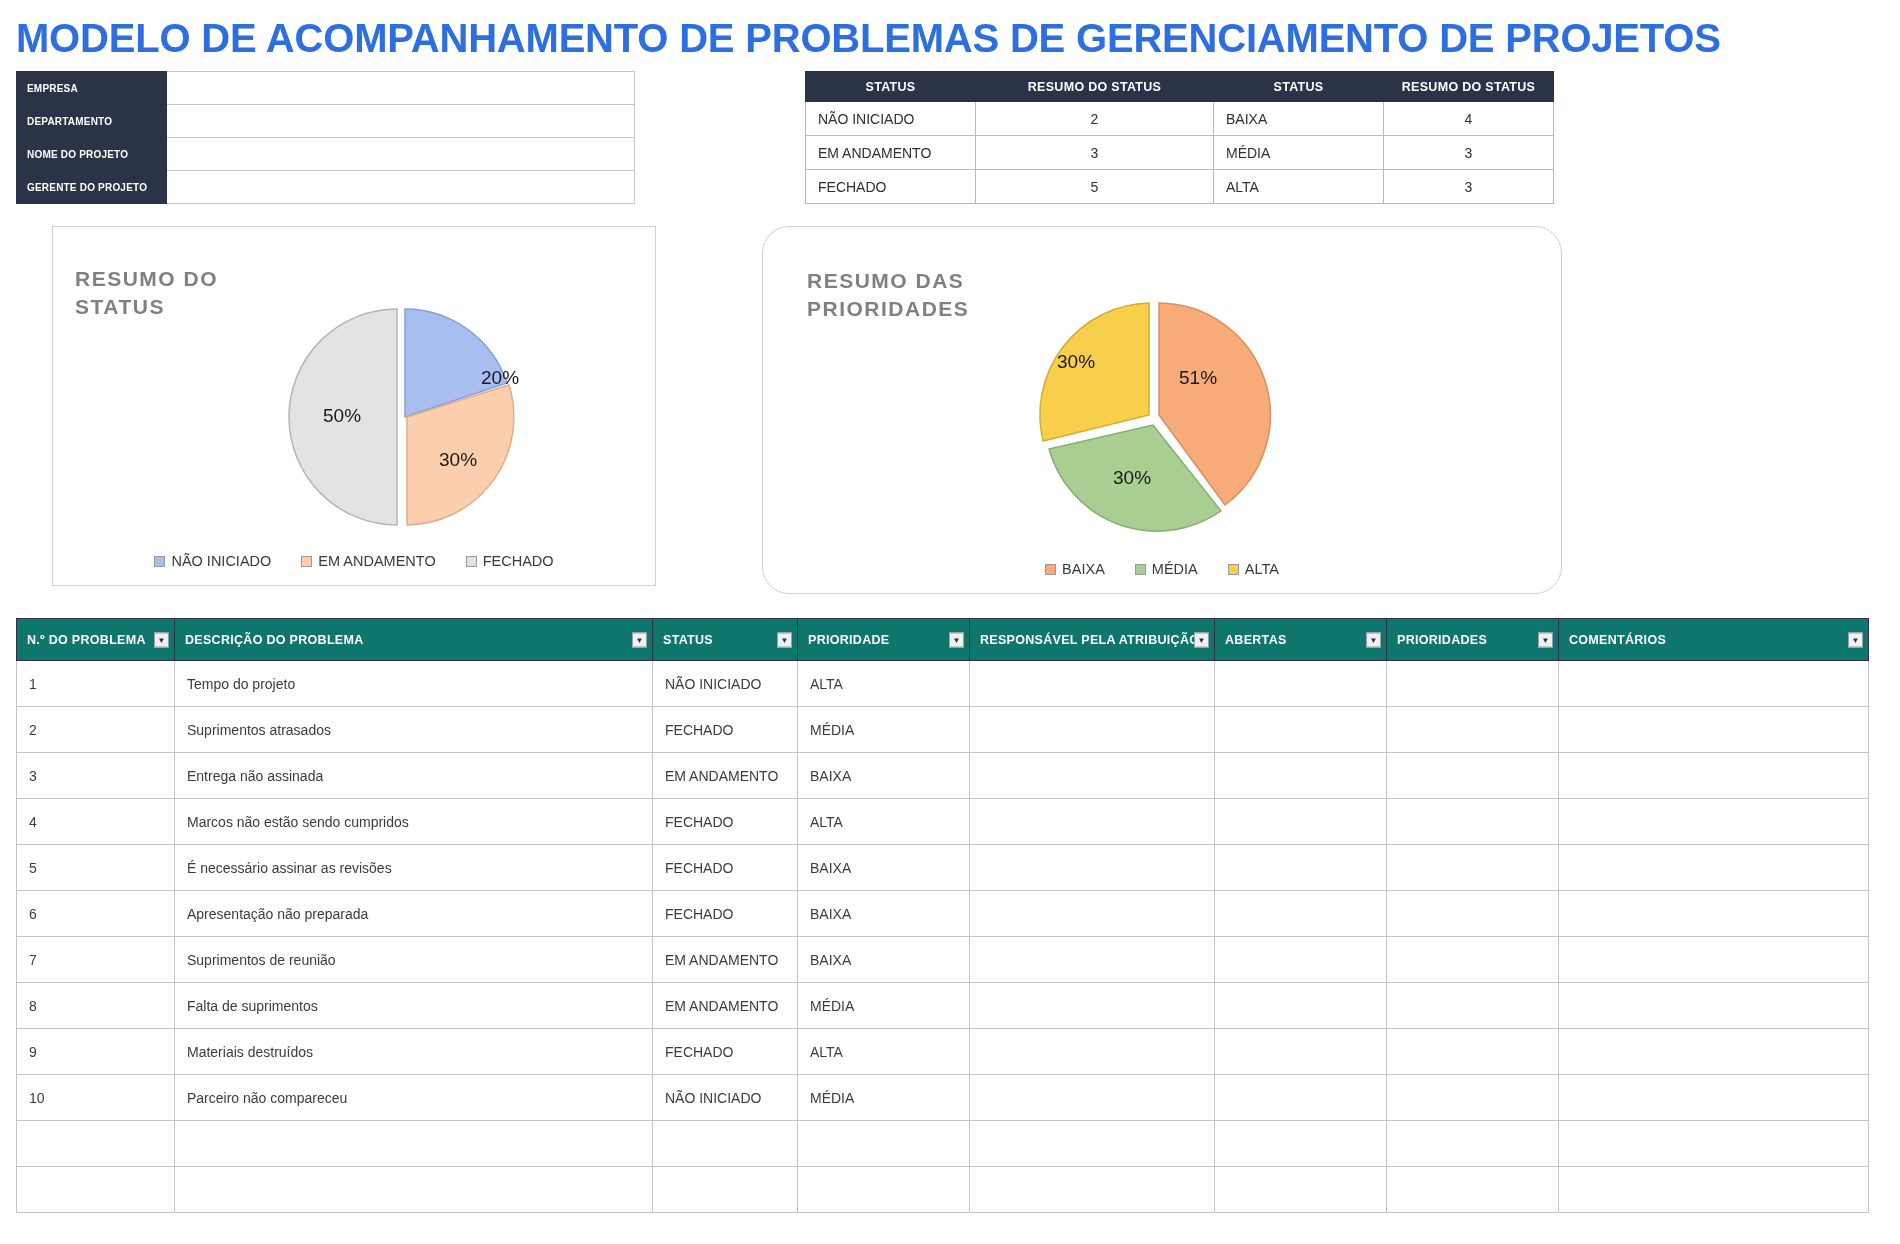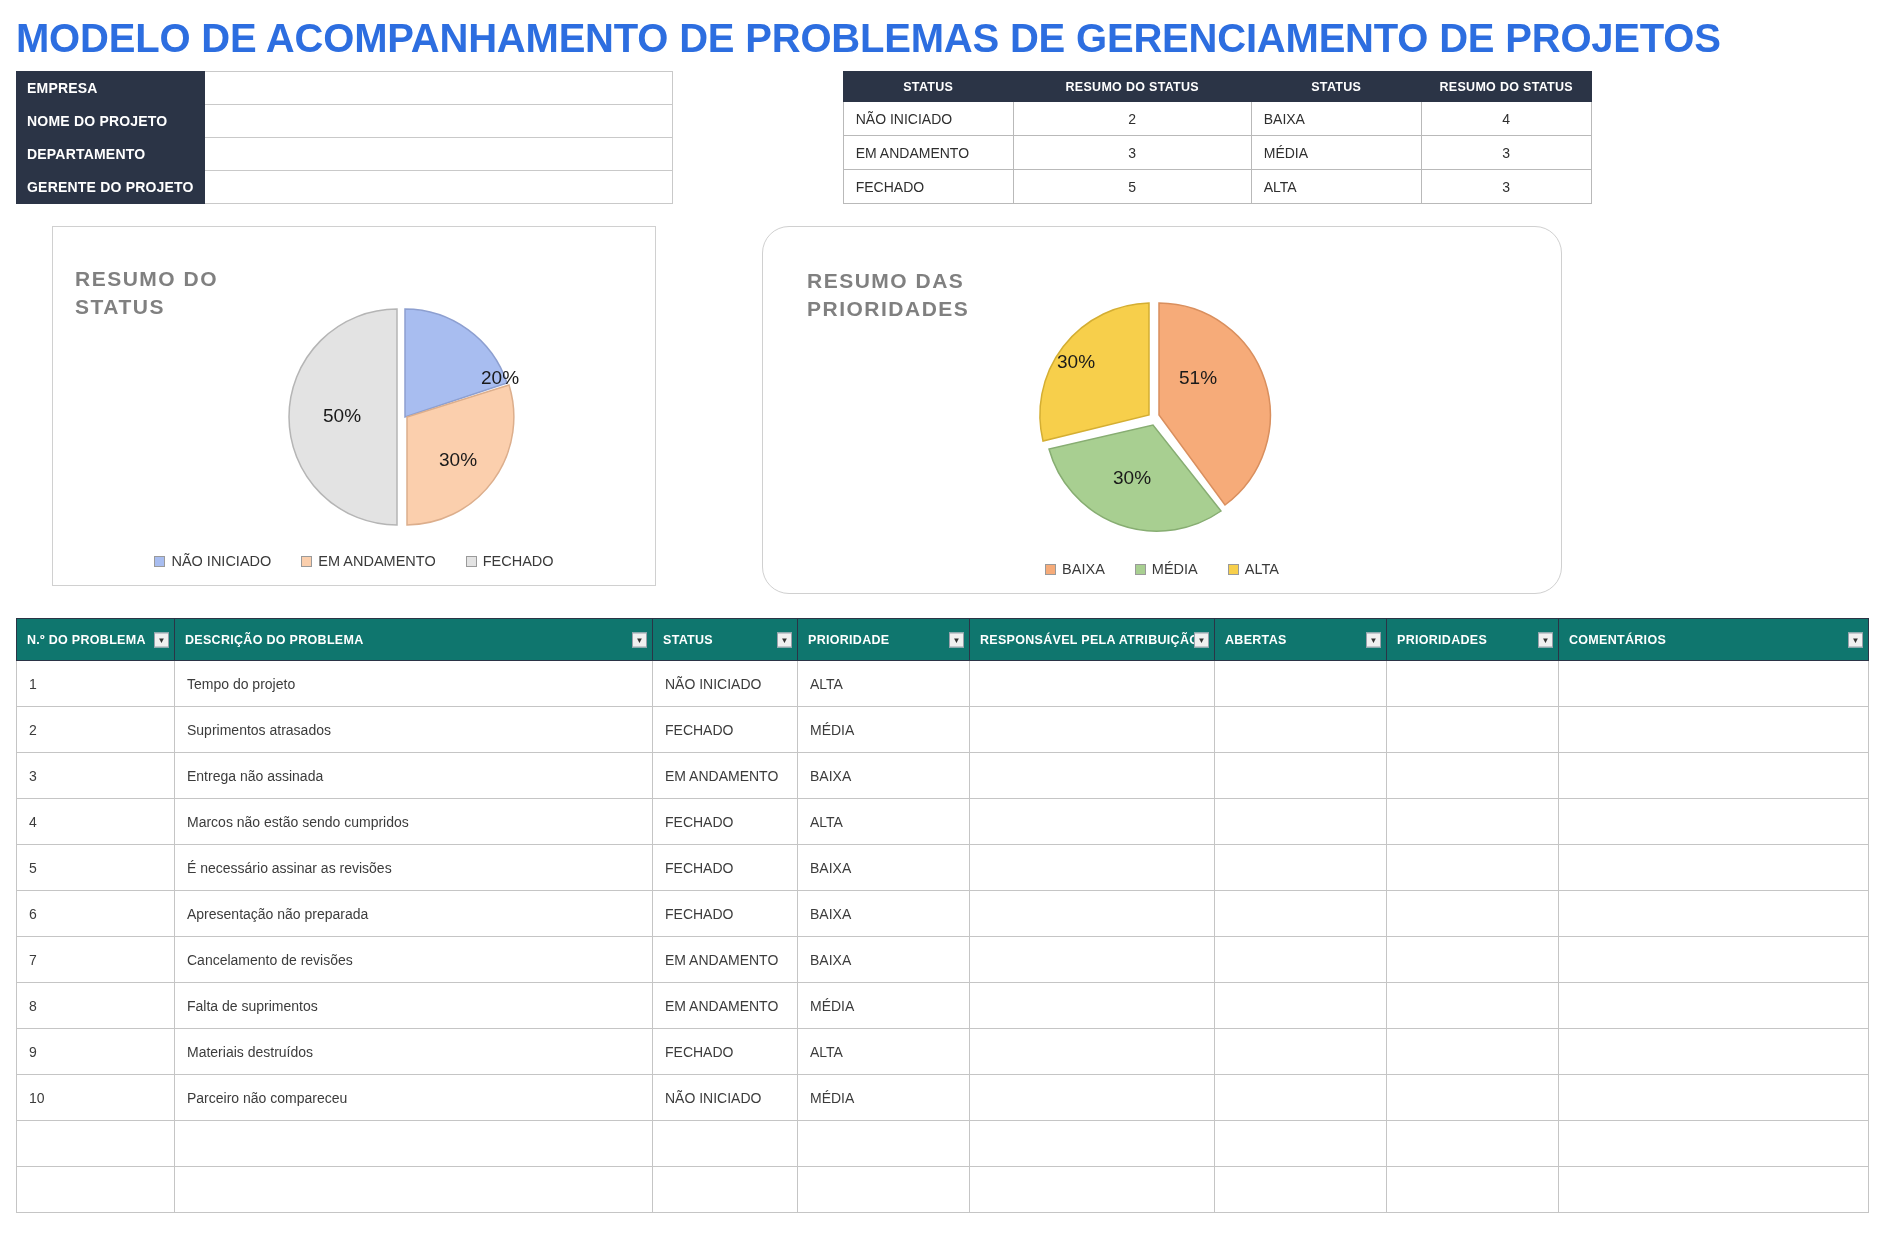--- a/index.html
+++ b/index.html
@@ -33,21 +33,21 @@
     align-items: flex-start;
     gap: 170px;
     padding-left: 8px;
   }
 
   .info-table { border-collapse: collapse; }
   .info-table td { height: 33px; }
   .info-label {
     background: #2b3446;
     color: #ffffff;
-    font-size: 14px;
+    font-size: 10px;
     font-weight: bold;
     letter-spacing: 0.2px;
     padding: 0 10px;
     width: 150px;
     border: 1px solid #2b3446;
     white-space: nowrap;
   }
   .info-value {
     width: 468px;
     border: 1px solid #c9c9c9;
@@ -188,25 +188,25 @@
 
   <div class="top-row">
 
     <table class="info-table">
       <tbody>
         <tr>
           <td class="info-label">EMPRESA</td>
           <td class="info-value"></td>
         </tr>
         <tr>
+          <td class="info-label">DEPARTAMENTO</td>
+          <td class="info-value"></td>
+        </tr>
+        <tr>
           <td class="info-label">NOME DO PROJETO</td>
-          <td class="info-value"></td>
-        </tr>
-        <tr>
-          <td class="info-label">DEPARTAMENTO</td>
           <td class="info-value"></td>
         </tr>
         <tr>
           <td class="info-label">GERENTE DO PROJETO</td>
           <td class="info-value"></td>
         </tr>
       </tbody>
     </table>
 
     <table class="summary-table">
@@ -409,21 +409,21 @@
         <td>Apresentação não preparada</td>
         <td>FECHADO</td>
         <td>BAIXA</td>
         <td></td>
         <td></td>
         <td></td>
         <td></td>
       </tr>
       <tr>
         <td>7</td>
-        <td>Cancelamento de revisões</td>
+        <td>Suprimentos de reunião</td>
         <td>EM ANDAMENTO</td>
         <td>BAIXA</td>
         <td></td>
         <td></td>
         <td></td>
         <td></td>
       </tr>
       <tr>
         <td>8</td>
         <td>Falta de suprimentos</td>

